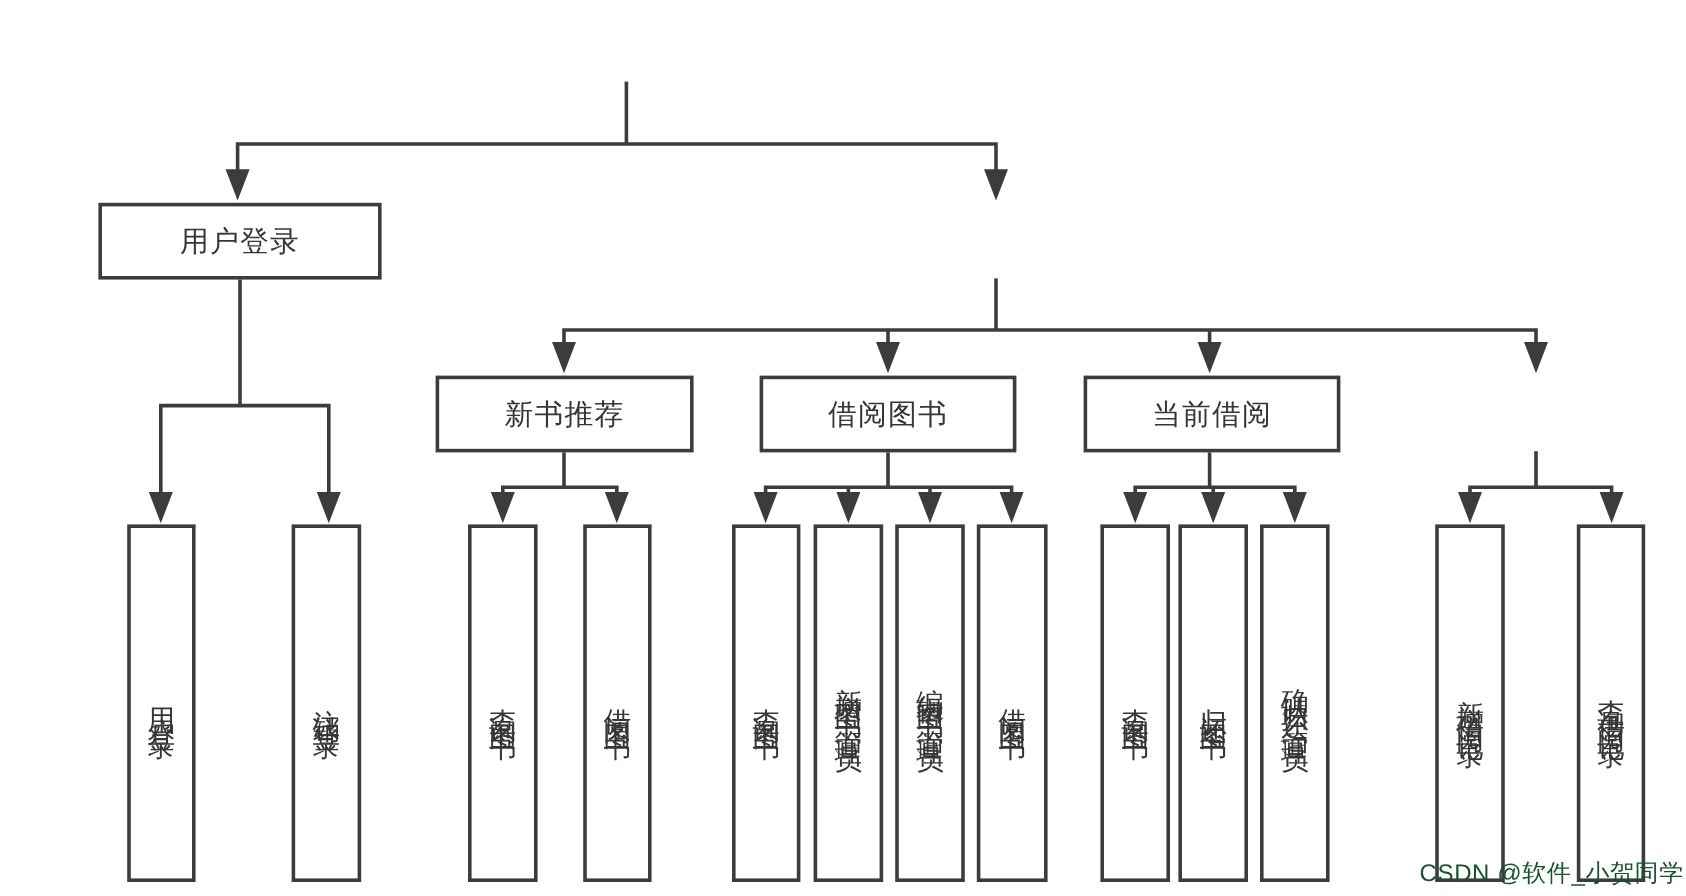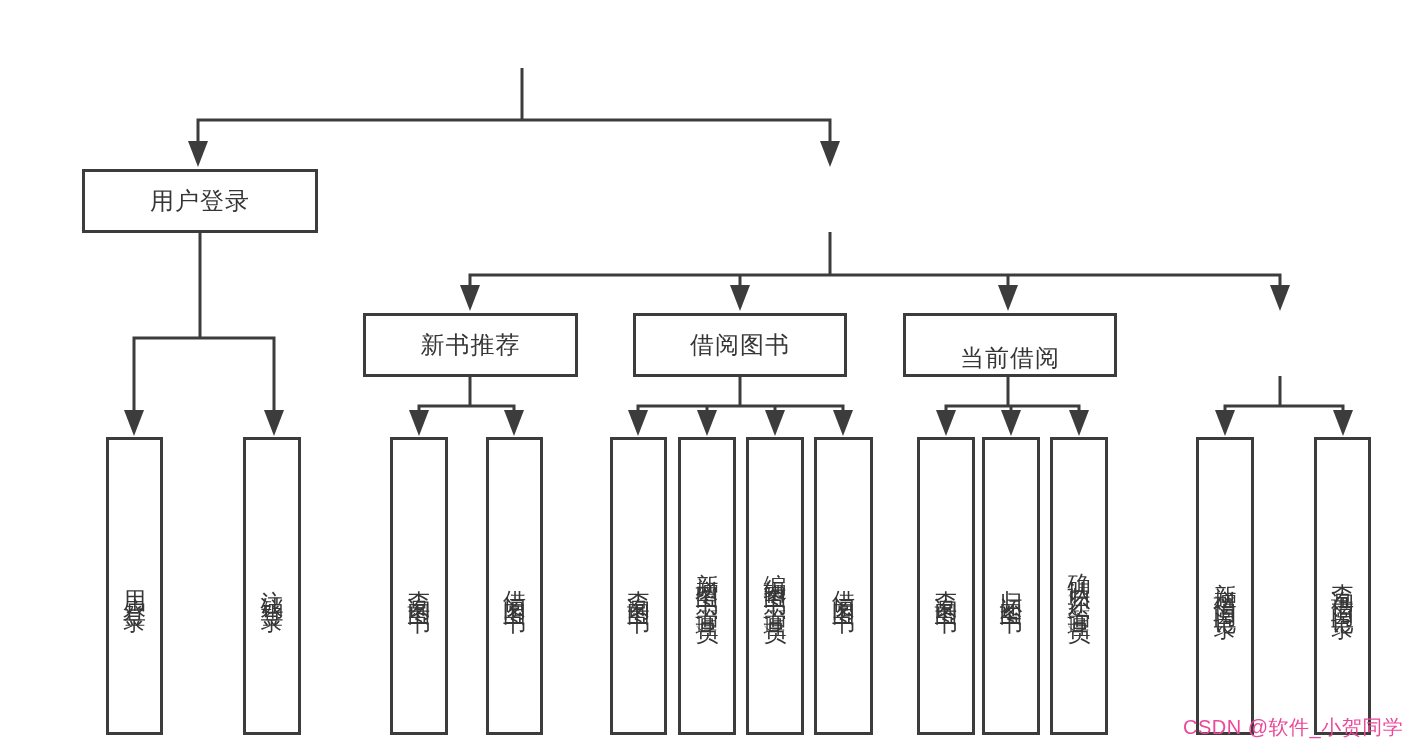--- a/index.html
+++ b/index.html
@@ -12,21 +12,21 @@
     position:absolute;box-sizing:border-box;border:3px solid #3c3c3c;background:#ffffff;
     display:flex;align-items:center;justify-content:center;color:#363636;
   }
   .hnode{font-size:24px;letter-spacing:1px;white-space:nowrap;}
   .vnode span{
     writing-mode:vertical-rl;text-orientation:mixed;
     font-size:23px;letter-spacing:7px;line-height:1;white-space:nowrap;
   }
   .watermark{
     position:absolute;left:1183px;top:714px;z-index:5;
-    font-size:20px;color:#ec4899;white-space:nowrap;letter-spacing:0.5px;
+    font-size:20px;color:#14532d;white-space:nowrap;letter-spacing:0.5px;
   }
 </style>
 </head>
 <body>
 
 <div class="canvas">
 
   <svg class="connectors" viewBox="0 0 1405 747" xmlns="http://www.w3.org/2000/svg">
     <g stroke="#3c3c3c" stroke-width="3" fill="none">
 
@@ -83,21 +83,21 @@
   <div class="node hnode" style="left:82px;top:169px;width:236px;height:64px;">
     <span>用户登录</span>
   </div>
 
   <div class="node hnode" style="left:363px;top:313px;width:215px;height:64px;">
     <span>新书推荐</span>
   </div>
   <div class="node hnode" style="left:633px;top:313px;width:214px;height:64px;">
     <span>借阅图书</span>
   </div>
-  <div class="node hnode" style="left:903px;top:313px;width:214px;height:64px;align-items:flex-end;">
+  <div class="node hnode" style="left:903px;top:313px;width:214px;height:64px;">
     <span>当前借阅</span>
   </div>
 
   <div class="node vnode" style="left:106px;top:437px;width:57px;height:298px;">
     <span>用户登录</span>
   </div>
   <div class="node vnode" style="left:243px;top:437px;width:58px;height:298px;">
     <span>注销登录</span>
   </div>
 

